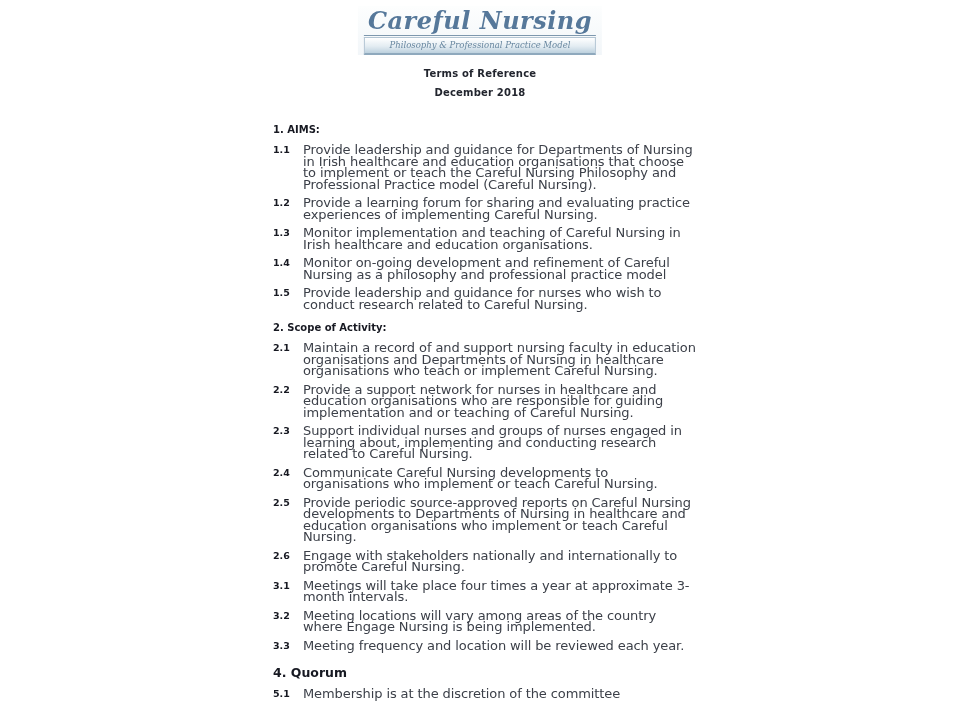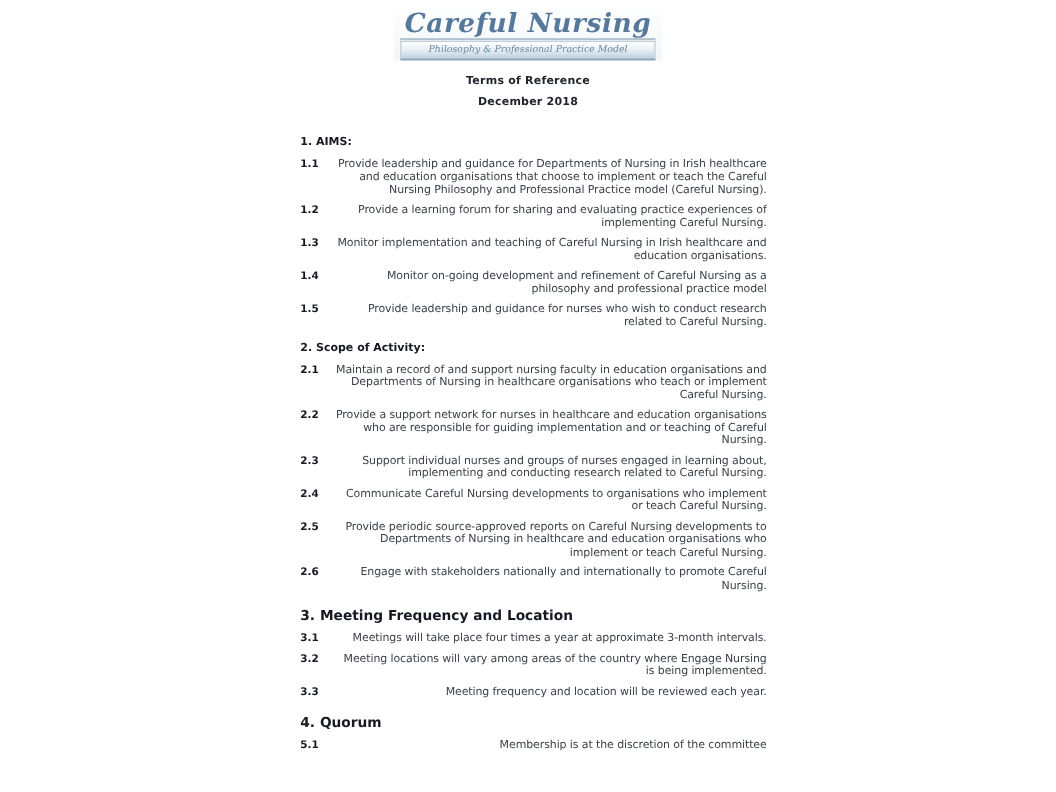--- a/index.html
+++ b/index.html
@@ -97,24 +97,23 @@
   }
   .item-number {
     flex: 0 0 30px;
     font-weight: bold;
     font-size: 9.5px;
     line-height: 11.5px;
     color: #171922;
   }
   .item-text {
     flex: 1 1 auto;
-    font-size: 10px;
+    font-size: 13px;
     line-height: 11.5px;
     letter-spacing: -0.1px;
-    text-align: right;
   }
 </style>
 </head>
 <body>
 
 <div class="slide">
 
   <div class="logo">
     <span class="logo-title">Careful Nursing</span>
     <span class="logo-subtitle">Philosophy &amp; Professional Practice Model</span>
@@ -185,21 +184,20 @@
   </div>
 
   <div class="item">
     <span class="item-number">2.6</span>
     <span class="item-text">Engage with stakeholders nationally and internationally to promote Careful Nursing.</span>
   </div>
 </div>
   </div>
 
   <div class="section">
-    <div class="section-heading h-lg">3.  Meeting Frequency and Location</div>
     <div class="section-items">
   <div class="item">
     <span class="item-number">3.1</span>
     <span class="item-text">Meetings will take place four times a year at approximate 3-month intervals.</span>
   </div>
 
   <div class="item">
     <span class="item-number">3.2</span>
     <span class="item-text">Meeting locations will vary among areas of the country where Engage Nursing is being implemented.</span>
   </div>

